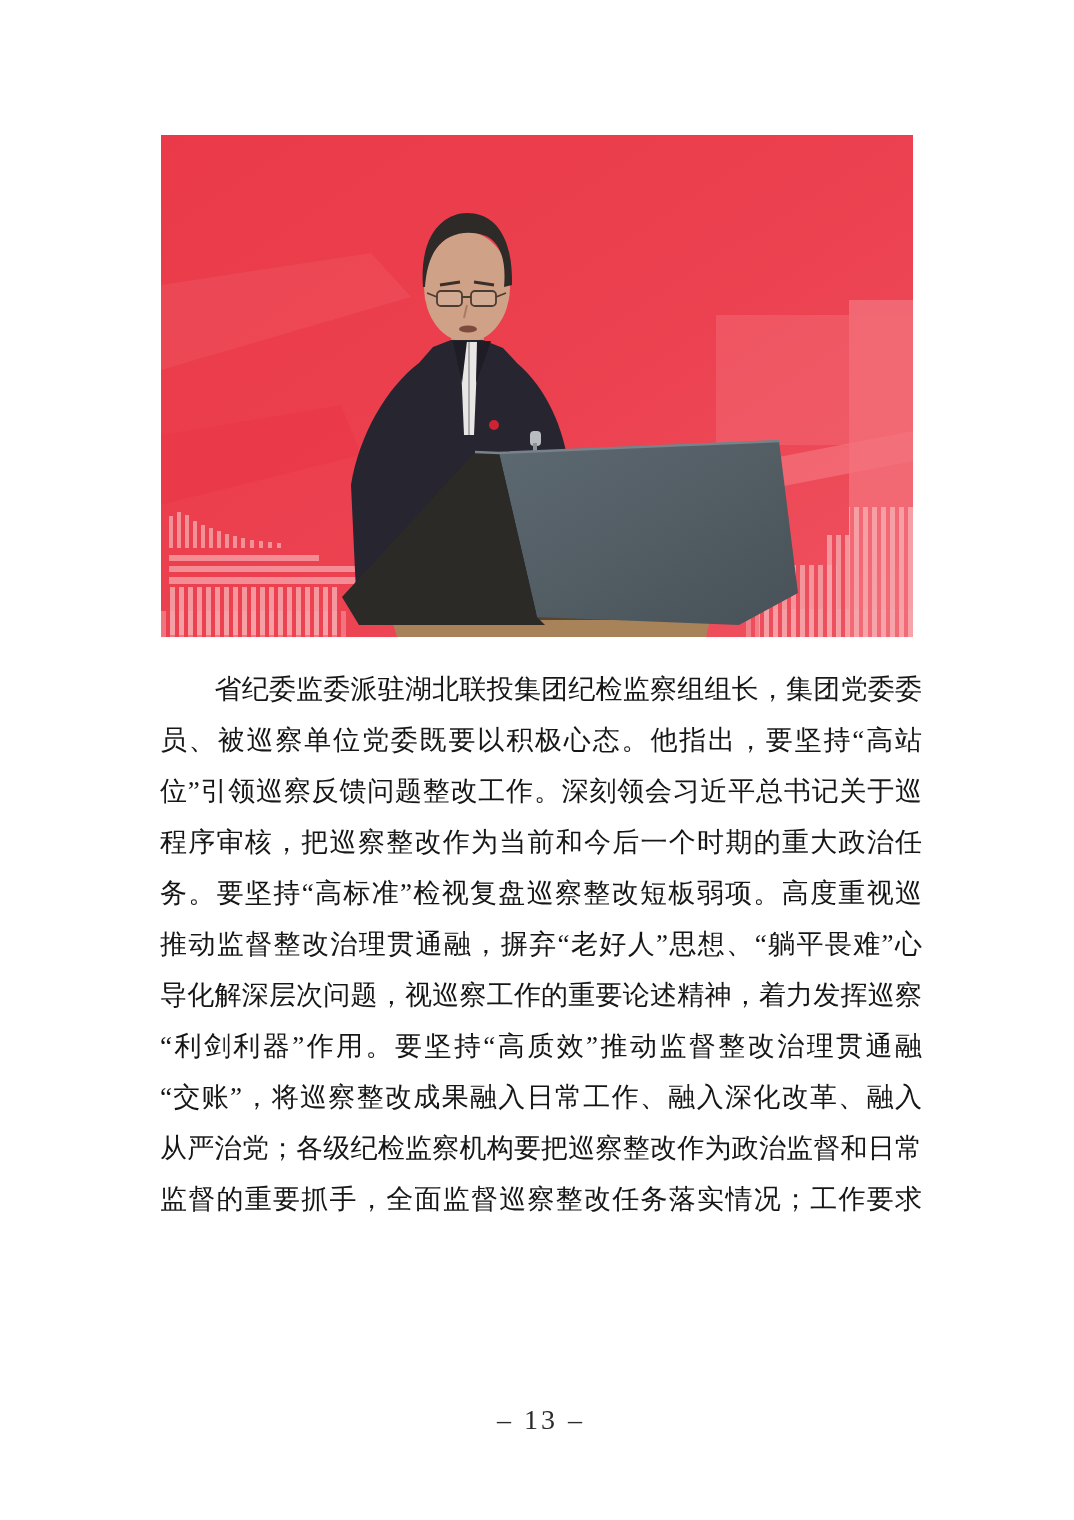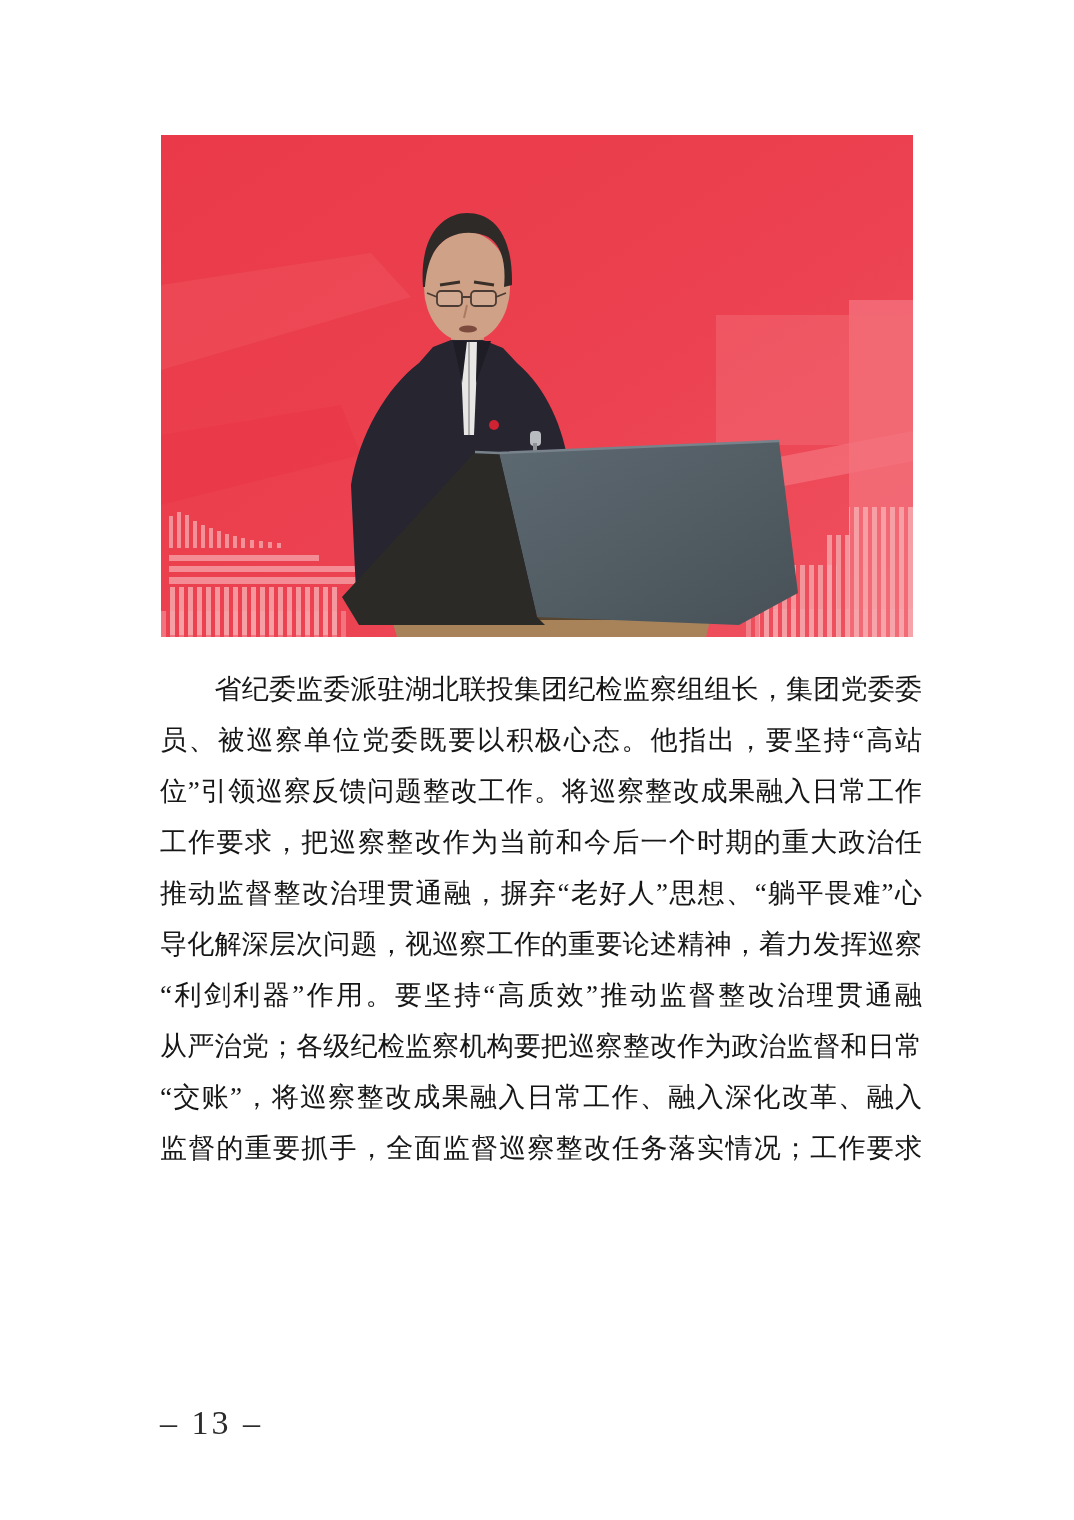--- a/index.html
+++ b/index.html
@@ -21,21 +21,21 @@
     font-size:27px;line-height:51px;height:51px;
     color:#161616;
     text-align:justify;
     -moz-text-align-last:justify;
     text-align-last:justify;
     white-space:nowrap;
     font-weight:400;
   }
   .footer{
     position:absolute;left:160px;top:1404px;width:762px;
-    font-size:34px;color:#2b2b2b;letter-spacing:3px;
+    text-align:center;font-size:28px;color:#2b2b2b;letter-spacing:3px;
   }
 </style>
 </head>
 <body>
 
 <div class="page">
 
   <div class="photo">
     <svg viewBox="0 0 752 502" preserveAspectRatio="none">
       <defs>
@@ -143,25 +143,26 @@
         <polygon points="314,317 338,318 376,482 384,490 198,490 181,462" fill="#2c2a27"></polygon>
 
         <polyline points="314,317 338,318 618,306" fill="none" stroke="#77828a" stroke-width="2.5"></polyline>
       </g>
     </svg>
   </div>
 
   <div class="text-block">
     <div class="para-line">　　省纪委监委派驻湖北联投集团纪检监察组组长，集团党委委</div>
     <div class="para-line">员、被巡察单位党委既要以积极心态。他指出，要坚持“高站</div>
-    <div class="para-line">位”引领巡察反馈问题整改工作。将巡察整改成果融入日常工作</div>
-    <div class="para-line">工作要求，把巡察整改作为当前和今后一个时期的重大政治任</div>
+    <div class="para-line">位”引领巡察反馈问题整改工作。深刻领会习近平总书记关于巡</div>
+    <div class="para-line">程序审核，把巡察整改作为当前和今后一个时期的重大政治任</div>
+    <div class="para-line">务。要坚持“高标准”检视复盘巡察整改短板弱项。高度重视巡</div>
     <div class="para-line">推动监督整改治理贯通融，摒弃“老好人”思想、“躺平畏难”心</div>
     <div class="para-line">导化解深层次问题，视巡察工作的重要论述精神，着力发挥巡察</div>
     <div class="para-line">“利剑利器”作用。要坚持“高质效”推动监督整改治理贯通融</div>
+    <div class="para-line">“交账”，将巡察整改成果融入日常工作、融入深化改革、融入</div>
     <div class="para-line">从严治党；各级纪检监察机构要把巡察整改作为政治监督和日常</div>
-    <div class="para-line">“交账”，将巡察整改成果融入日常工作、融入深化改革、融入</div>
     <div class="para-line">监督的重要抓手，全面监督巡察整改任务落实情况；工作要求</div>
   </div>
 
   <div class="footer">– 13 –</div>
 
 </div>
 
 </body></html>

